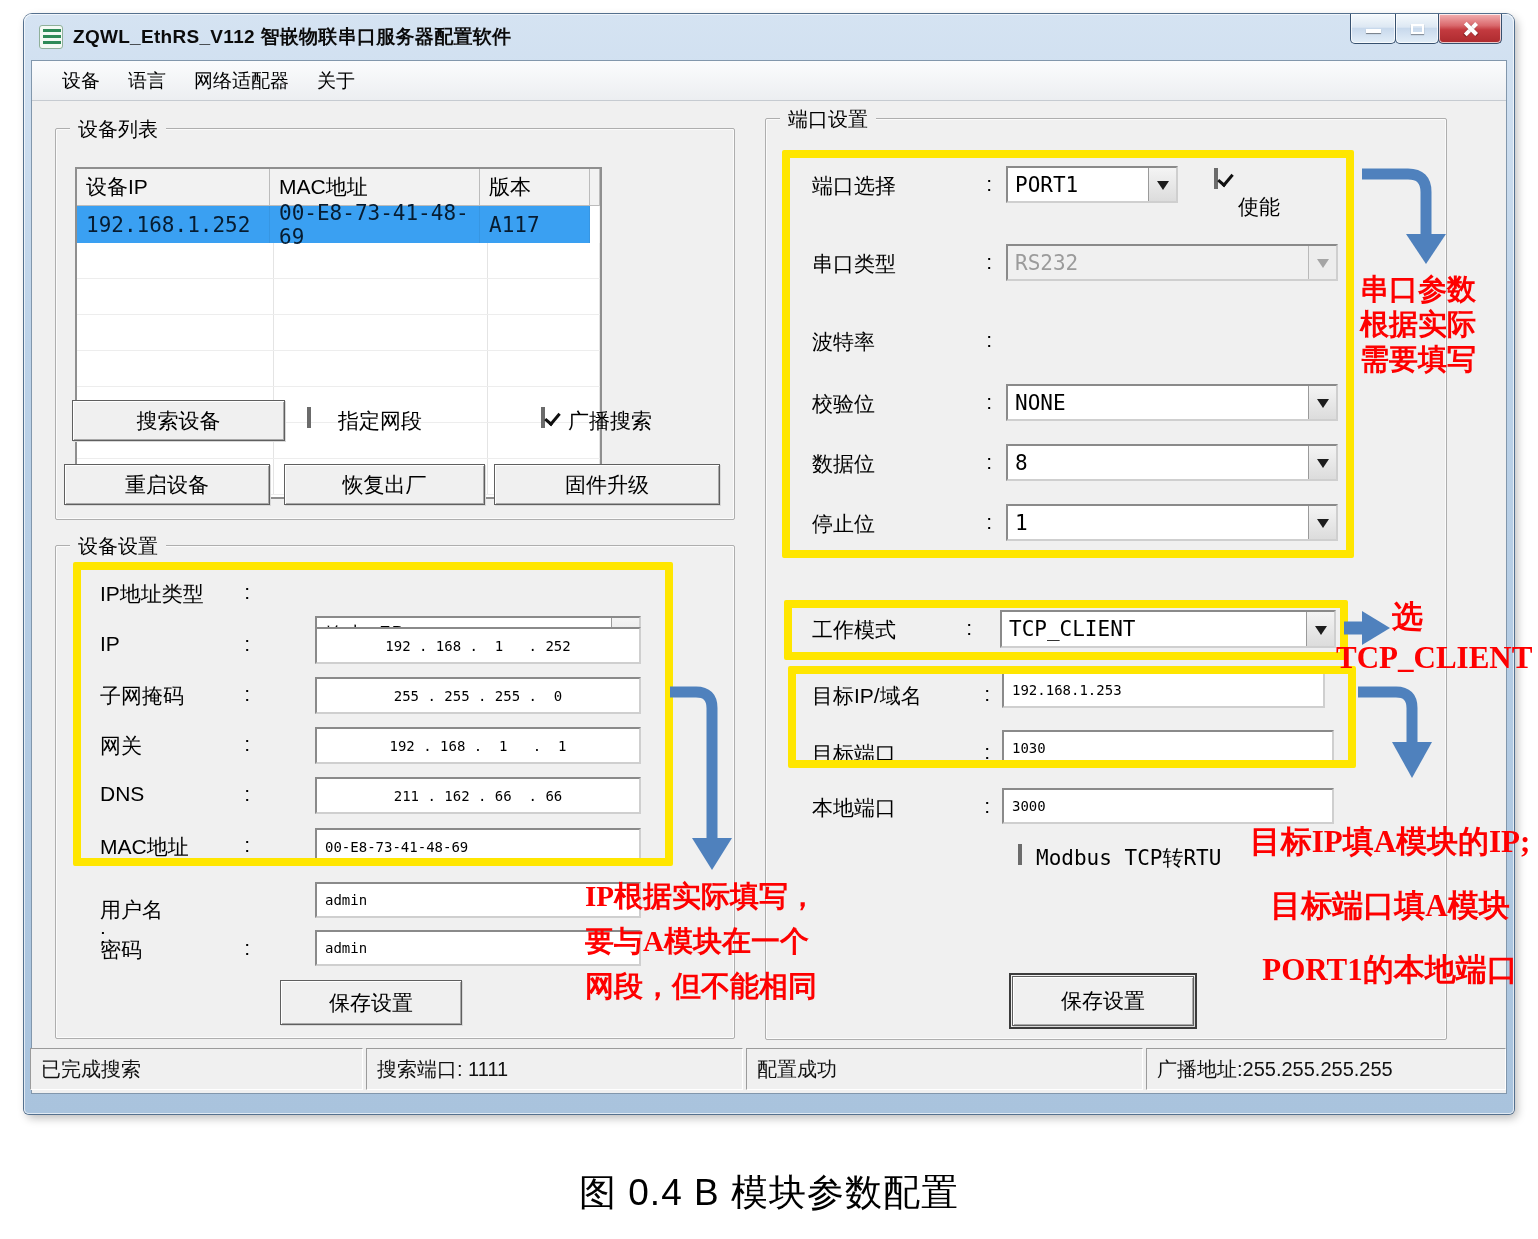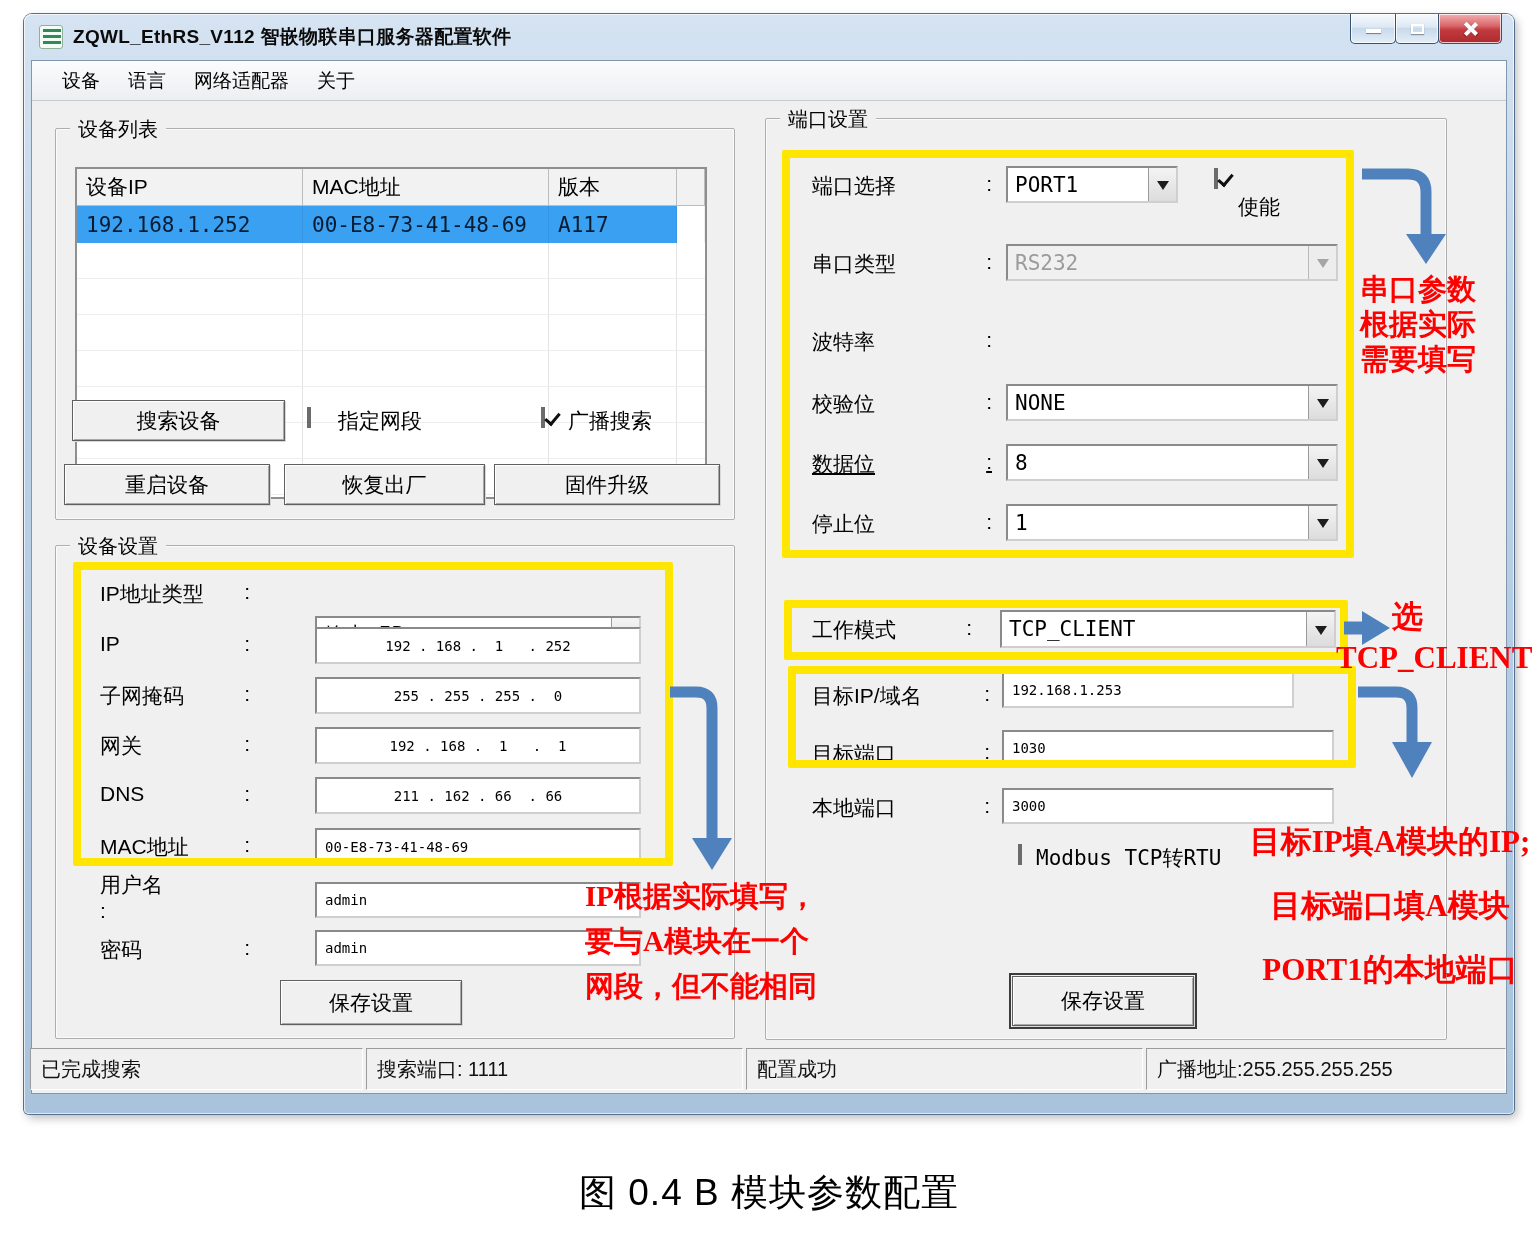--- a/index.html
+++ b/index.html
@@ -65,21 +65,21 @@
   .combo.disabled { background:#f0f0f0; }
   .combo.disabled .ctext { color:#9b9b9b; }
   .combo.disabled .cbtn { background:#ededed; border-left:1px solid #b9b9b9; }
   .combo.disabled .carr { border-top-color:#a5a5a5; }
   .cb { width:21px; height:21px; background:#fff; border:2px solid #6b6b6b; position:relative; }
   .cb.checked::after { content:""; position:absolute; left:5px; top:1px; width:6px; height:12px;
                        border-right:3px solid #101010; border-bottom:3px solid #101010; transform:rotate(40deg); }
   .cblabel { font-size:21px; color:#000; white-space:nowrap; }
 
   
-  .tbl { position:absolute; left:75px; top:167px; width:632px; height:332px; background:#fff;
+  .tbl { position:absolute; left:75px; top:167px; width:527px; height:332px; background:#fff;
          border:2px solid #8f8f8f; overflow:hidden; }
   .trow { display:flex; width:100%; }
   .th { height:37px; background:#f2f2f2; border-right:1px solid #bcbcbc; border-bottom:1px solid #bcbcbc;
         display:flex; align-items:center; padding-left:9px; font-size:21px; color:#000; }
   .td { height:37px; display:flex; align-items:center; padding-left:9px; font-size:21px; color:#071c30;
         border-right:1px solid rgba(0,0,0,0.06); }
   .sel { background:#3aa0f2; }
   .erow { display:flex; height:36px; border-bottom:1px solid #ededed; }
   .ecell { border-right:1px solid #e4e4e4; height:100%; }
   .c1 { width:226px; } .c2 { width:246px; } .c3 { width:128px; } .c4 { flex:1; }
@@ -237,21 +237,21 @@
       <span>:</span>
   </div>
   <div class="abs field ipf" style="left:315px;top:777px;width:326px;height:37px;">211 . 162 . 66  . 66</div>
 
   <div class="abs label" style="left:100px;top:833px;width:150px;">
     <span>MAC地址</span>
       <span>:</span>
   </div>
   <div class="abs field" style="left:315px;top:828px;width:326px;height:37px;">00-E8-73-41-48-69</div>
 
-  <div class="abs label" style="left:100px;top:871px;width:150px;flex-direction:column;">
+  <div class="abs label" style="left:100px;top:896px;width:150px;flex-direction:column;">
     <span>用户名</span>
       <span>:</span>
   </div>
   <div class="abs field" style="left:315px;top:882px;width:326px;height:36px;">admin</div>
 
   <div class="abs label" style="left:100px;top:936px;width:150px;">
     <span>密码</span>
       <span>:</span>
   </div>
   <div class="abs field" style="left:315px;top:930px;width:326px;height:36px;">admin</div>
@@ -295,21 +295,21 @@
     <span>校验位</span>
       <span>:</span>
   </div>
   <div class="abs combo" style="left:1006px;top:384px;width:332px;height:37px;">
     <span class="ctext">NONE</span>
     <span class="cbtn">
         <i class="carr"></i>
       </span>
   </div>
 
-  <div class="abs label" style="left:812px;top:450px;width:180px;text-decoration:underline;">
+  <div class="abs label" style="left:812px;top:450px;width:180px;">
     <span>数据位</span>
       <span>:</span>
   </div>
   <div class="abs combo" style="left:1006px;top:444px;width:332px;height:37px;">
     <span class="ctext">8</span>
     <span class="cbtn">
         <i class="carr"></i>
       </span>
   </div>
 
@@ -332,21 +332,21 @@
     <span class="ctext">TCP_CLIENT</span>
     <span class="cbtn">
         <i class="carr"></i>
       </span>
   </div>
 
   <div class="abs label" style="left:812px;top:682px;width:178px;">
     <span>目标IP/域名</span>
       <span>:</span>
   </div>
-  <div class="abs field" style="left:1002px;top:672px;width:292px;height:36px;">192.168.1.253</div>
+  <div class="abs field" style="left:1002px;top:672px;width:323px;height:36px;">192.168.1.253</div>
 
   <div class="abs label" style="left:812px;top:740px;width:178px;">
     <span>目标端口</span>
       <span>:</span>
   </div>
   <div class="abs field" style="left:1002px;top:730px;width:332px;height:36px;">1030</div>
 
   <div class="abs label" style="left:812px;top:794px;width:178px;">
     <span>本地端口</span>
       <span>:</span>

